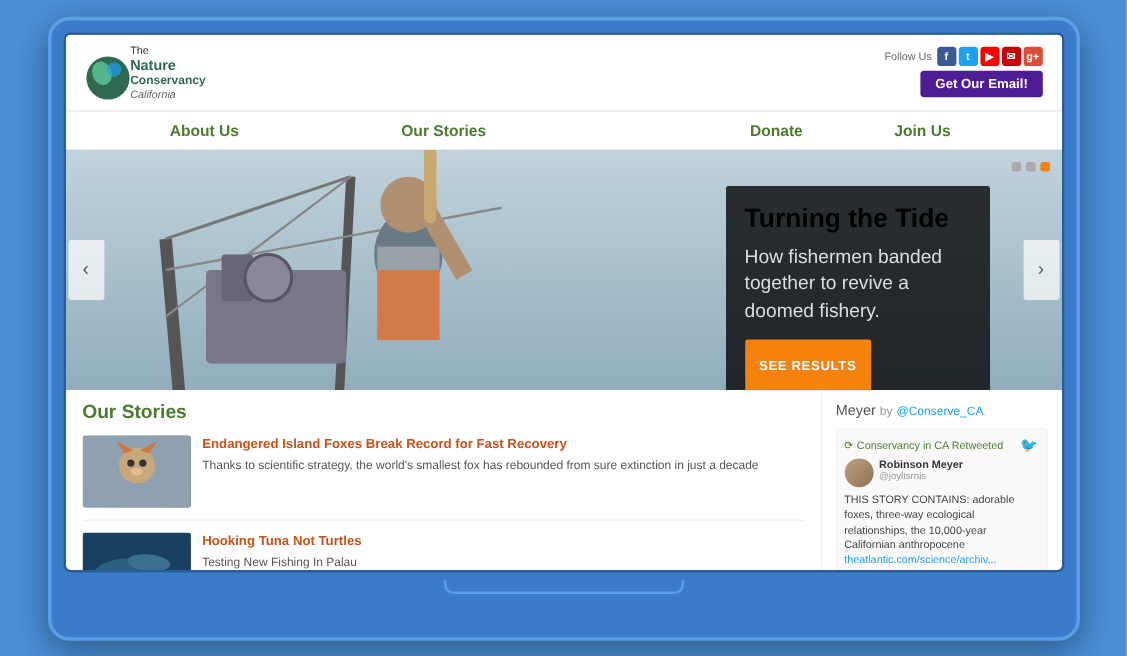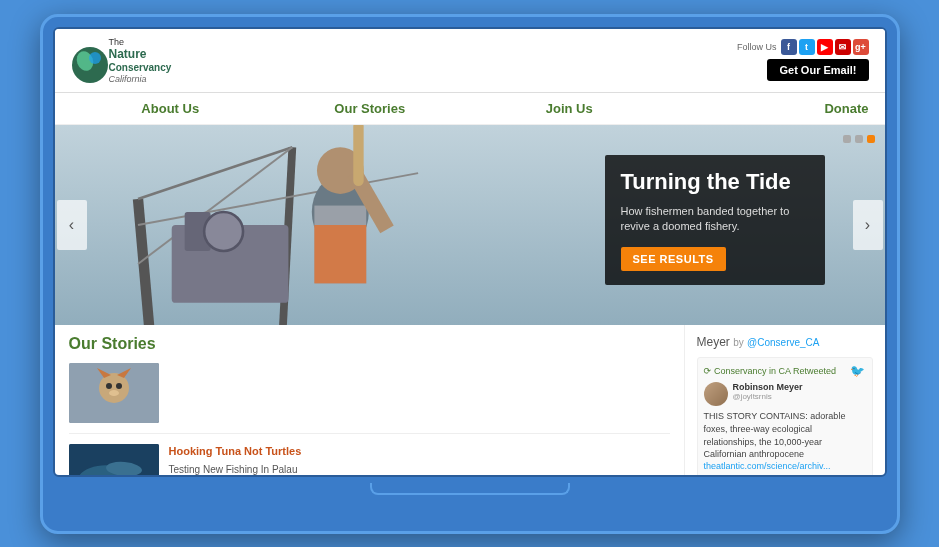--- a/index.html
+++ b/index.html
@@ -133,21 +133,21 @@
       font-weight: bold;
     }
 
     .social-fb { background: #3b5998; }
     .social-tw { background: #1da1f2; }
     .social-yt { background: #ff0000; }
     .social-em { background: #cc0000; }
     .social-gp { background: #dd4b39; }
 
     .email-btn {
-      background: #000000;
+      background: #4c1d95;
       color: #fff;
       border: none;
       padding: 5px 12px;
       border-radius: 3px;
       font-size: 11px;
       font-weight: bold;
       cursor: pointer;
     }
 
     
@@ -197,38 +197,38 @@
       right: 60px;
       top: 30px;
       width: 220px;
       background: rgba(0,0,0,0.78);
       padding: 14px 16px;
       border-radius: 2px;
     }
 
     .hero-title {
       font-size: 22px;
-      color: #ffffff;
+      color: #000000;
       font-weight: bold;
       line-height: 1.2;
       margin-bottom: 8px;
     }
 
     .hero-desc {
-      font-size: 11px;
+      font-size: 16px;
       color: #ddd;
       margin-bottom: 12px;
       line-height: 1.4;
     }
 
     .hero-btn {
       background: #f5820a;
       color: #fff;
       border: none;
-      padding: 6px 12px;
+      padding: 16px 12px;
       font-size: 11px;
       font-weight: bold;
       border-radius: 2px;
       cursor: pointer;
       text-transform: uppercase;
       letter-spacing: 0.5px;
     }
 
     .hero-arrow {
       position: absolute;
@@ -458,22 +458,22 @@
               <span class="social-icon social-gp">g+</span>
             </div>
           </div>
           <button class="email-btn">Get Our Email!</button>
         </div>
       </div>
 
       <div class="nav">
         <div class="nav-item">About Us</div>
         <div class="nav-item">Our Stories</div>
+        <div class="nav-item donate">Donate</div>
         <div class="nav-item">Join Us</div>
-        <div class="nav-item donate">Donate</div>
       </div>
 
       <div class="hero">
         <div class="hero-scene">
           
           <svg width="100%" height="200" viewBox="0 0 640 200" preserveAspectRatio="xMidYMid slice">
             <defs>
               <linearGradient id="skyGrad" x1="0" y1="0" x2="0" y2="1">
                 <stop offset="0%" stop-color="#c8d8e0"></stop>
                 <stop offset="100%" stop-color="#8aa8b8"></stop>
@@ -530,20 +530,22 @@
                 <rect width="90" height="60" fill="#8fa0b0"></rect>
                 <circle cx="45" cy="25" r="15" fill="#c8a87a"></circle>
                 <polygon points="35,15 28,5 42,12" fill="#c87840"></polygon>
                 <polygon points="55,15 62,5 48,12" fill="#c87840"></polygon>
                 <circle cx="40" cy="23" r="3" fill="#333"></circle>
                 <circle cx="50" cy="23" r="3" fill="#333"></circle>
                 <ellipse cx="45" cy="30" rx="5" ry="3" fill="#e0c090"></ellipse>
               </svg>
             </div>
             <div class="story-content">
+              <div class="story-headline">Endangered Island Foxes Break Record for Fast Recovery</div>
+              <div class="story-desc">Thanks to scientific strategy, the world's smallest fox has rebounded from sure extinction in just a decade</div>
             </div>
           </div>
 
           <div class="story-item">
             <div class="story-thumb story-thumb-tuna">
               <svg width="90" height="60" viewBox="0 0 90 60">
                 <rect width="90" height="60" fill="#1a4060"></rect>
                 <ellipse cx="30" cy="30" rx="20" ry="8" fill="#2a6080" transform="rotate(-10,30,30)"></ellipse>
                 <ellipse cx="55" cy="25" rx="18" ry="7" fill="#3a7090" transform="rotate(5,55,25)"></ellipse>
                 <ellipse cx="65" cy="38" rx="15" ry="6" fill="#2a5070" transform="rotate(-5,65,38)"></ellipse>

